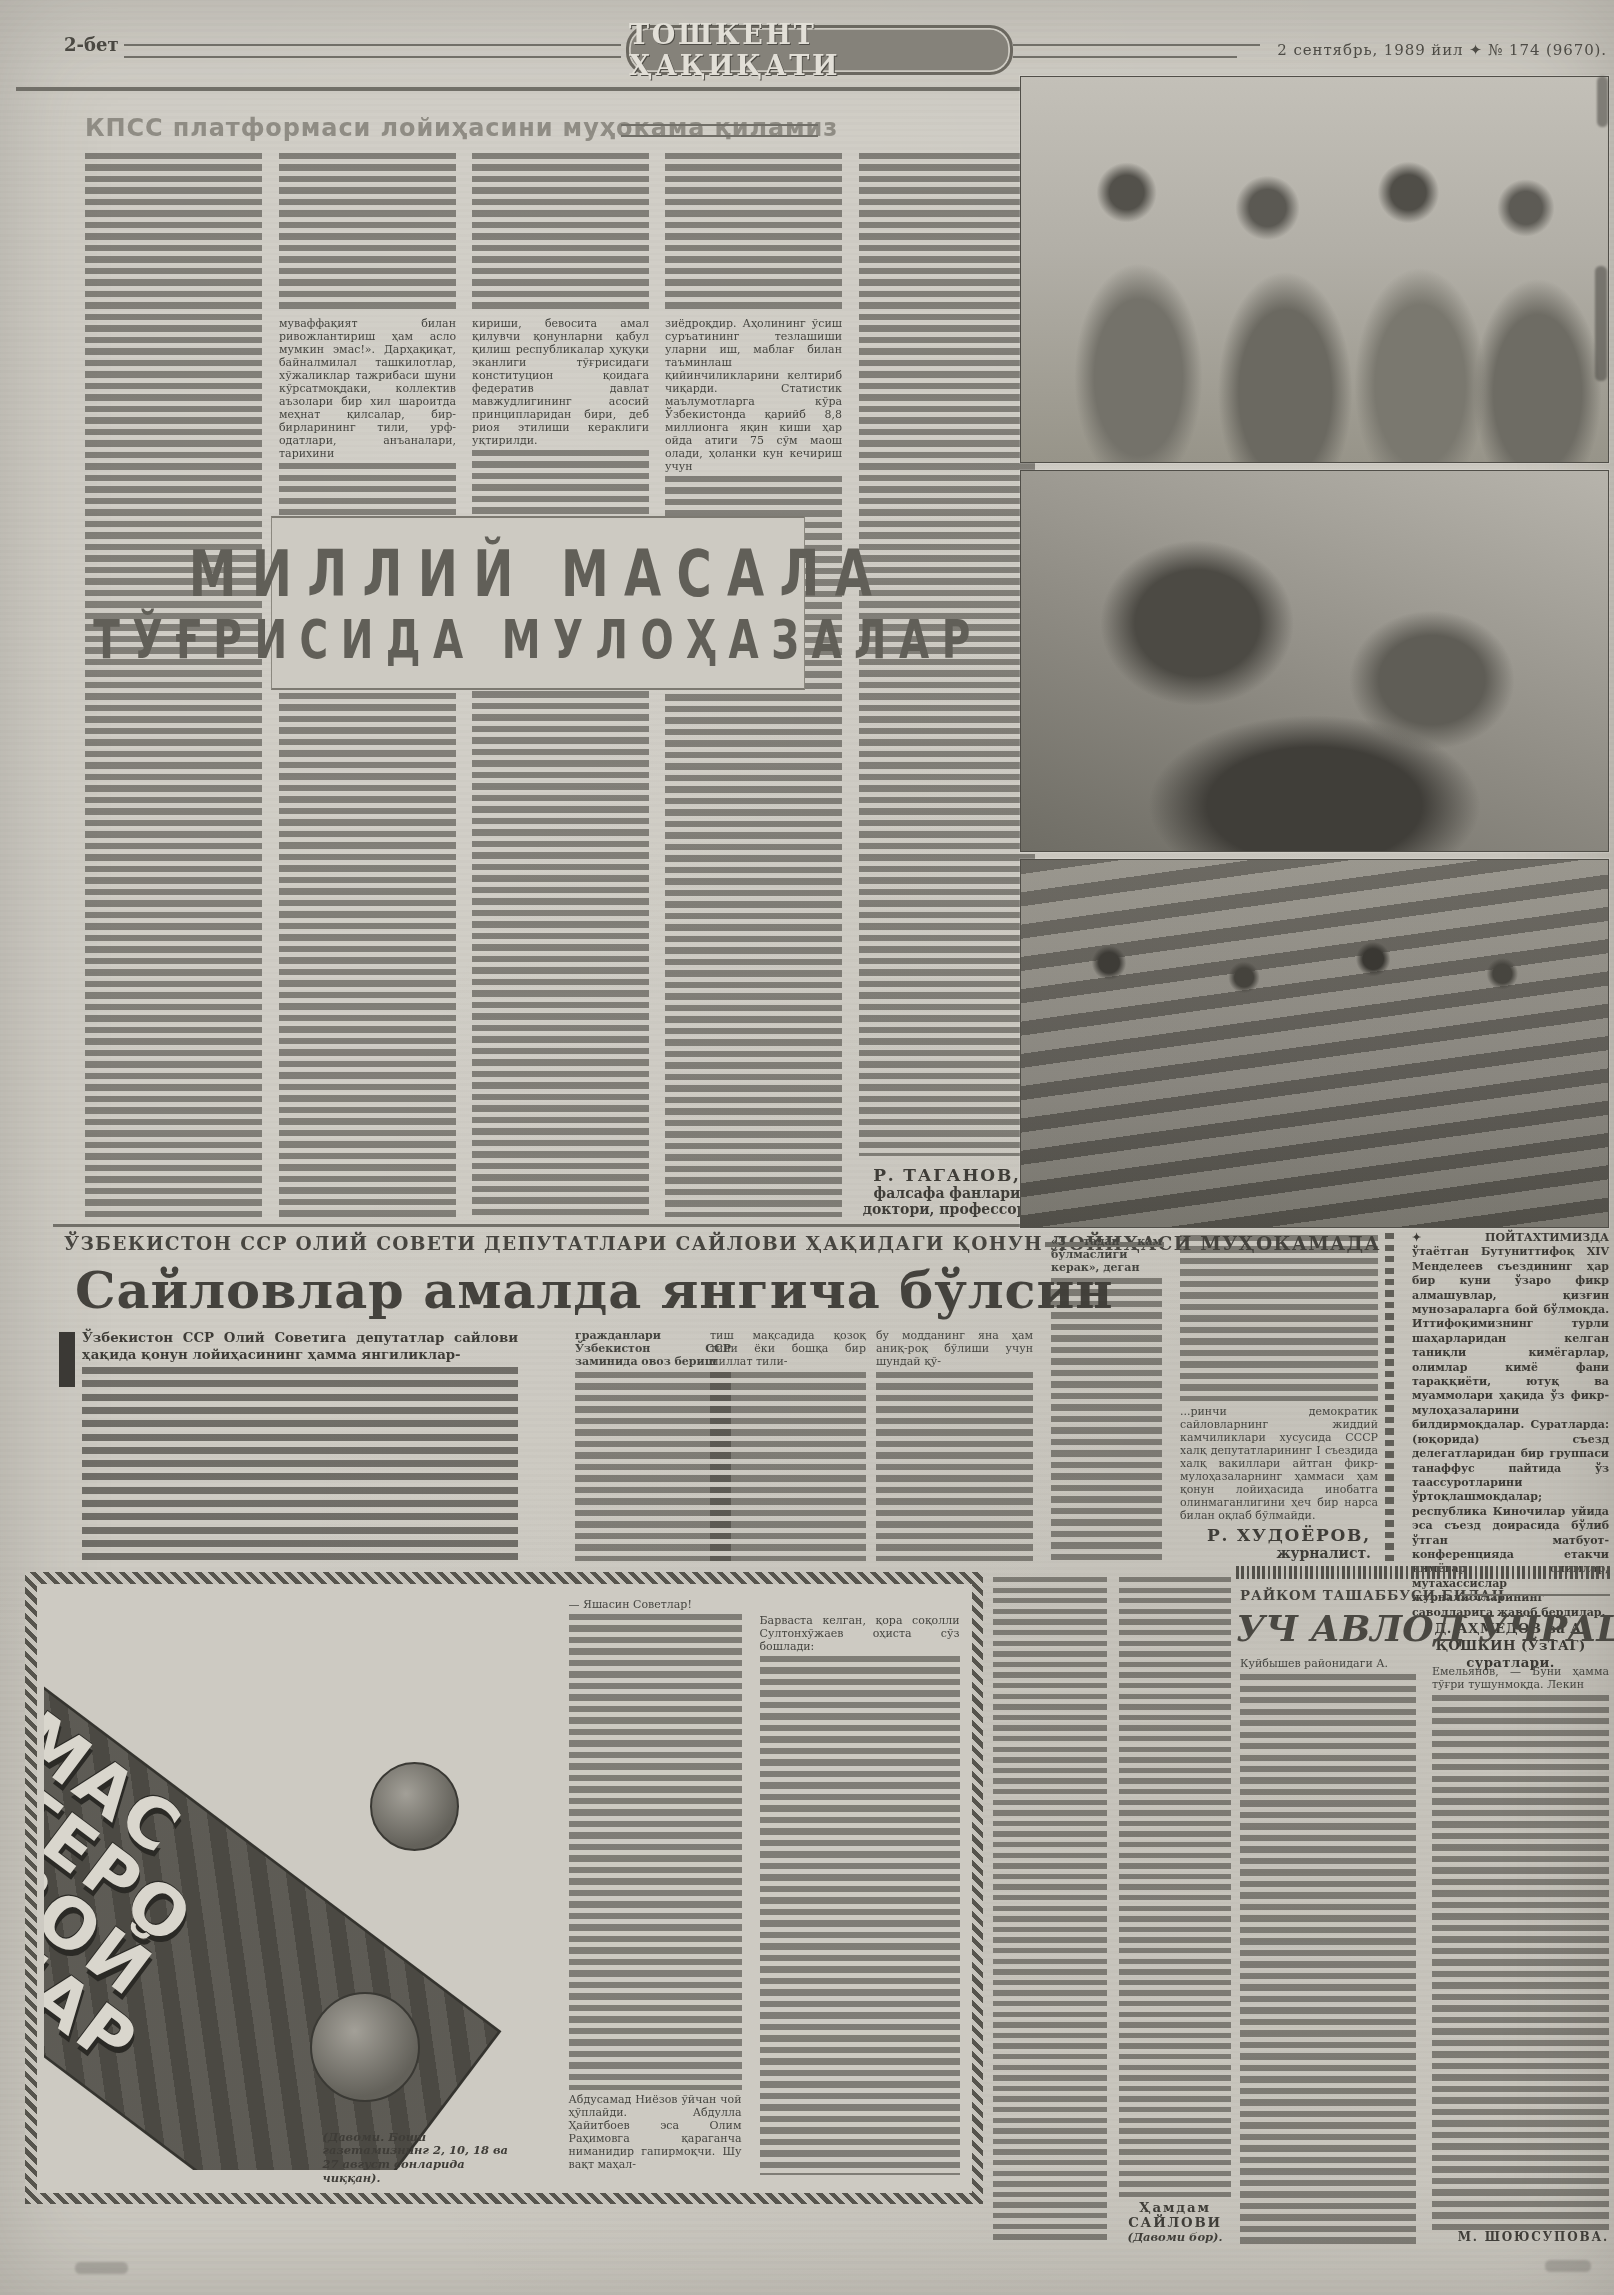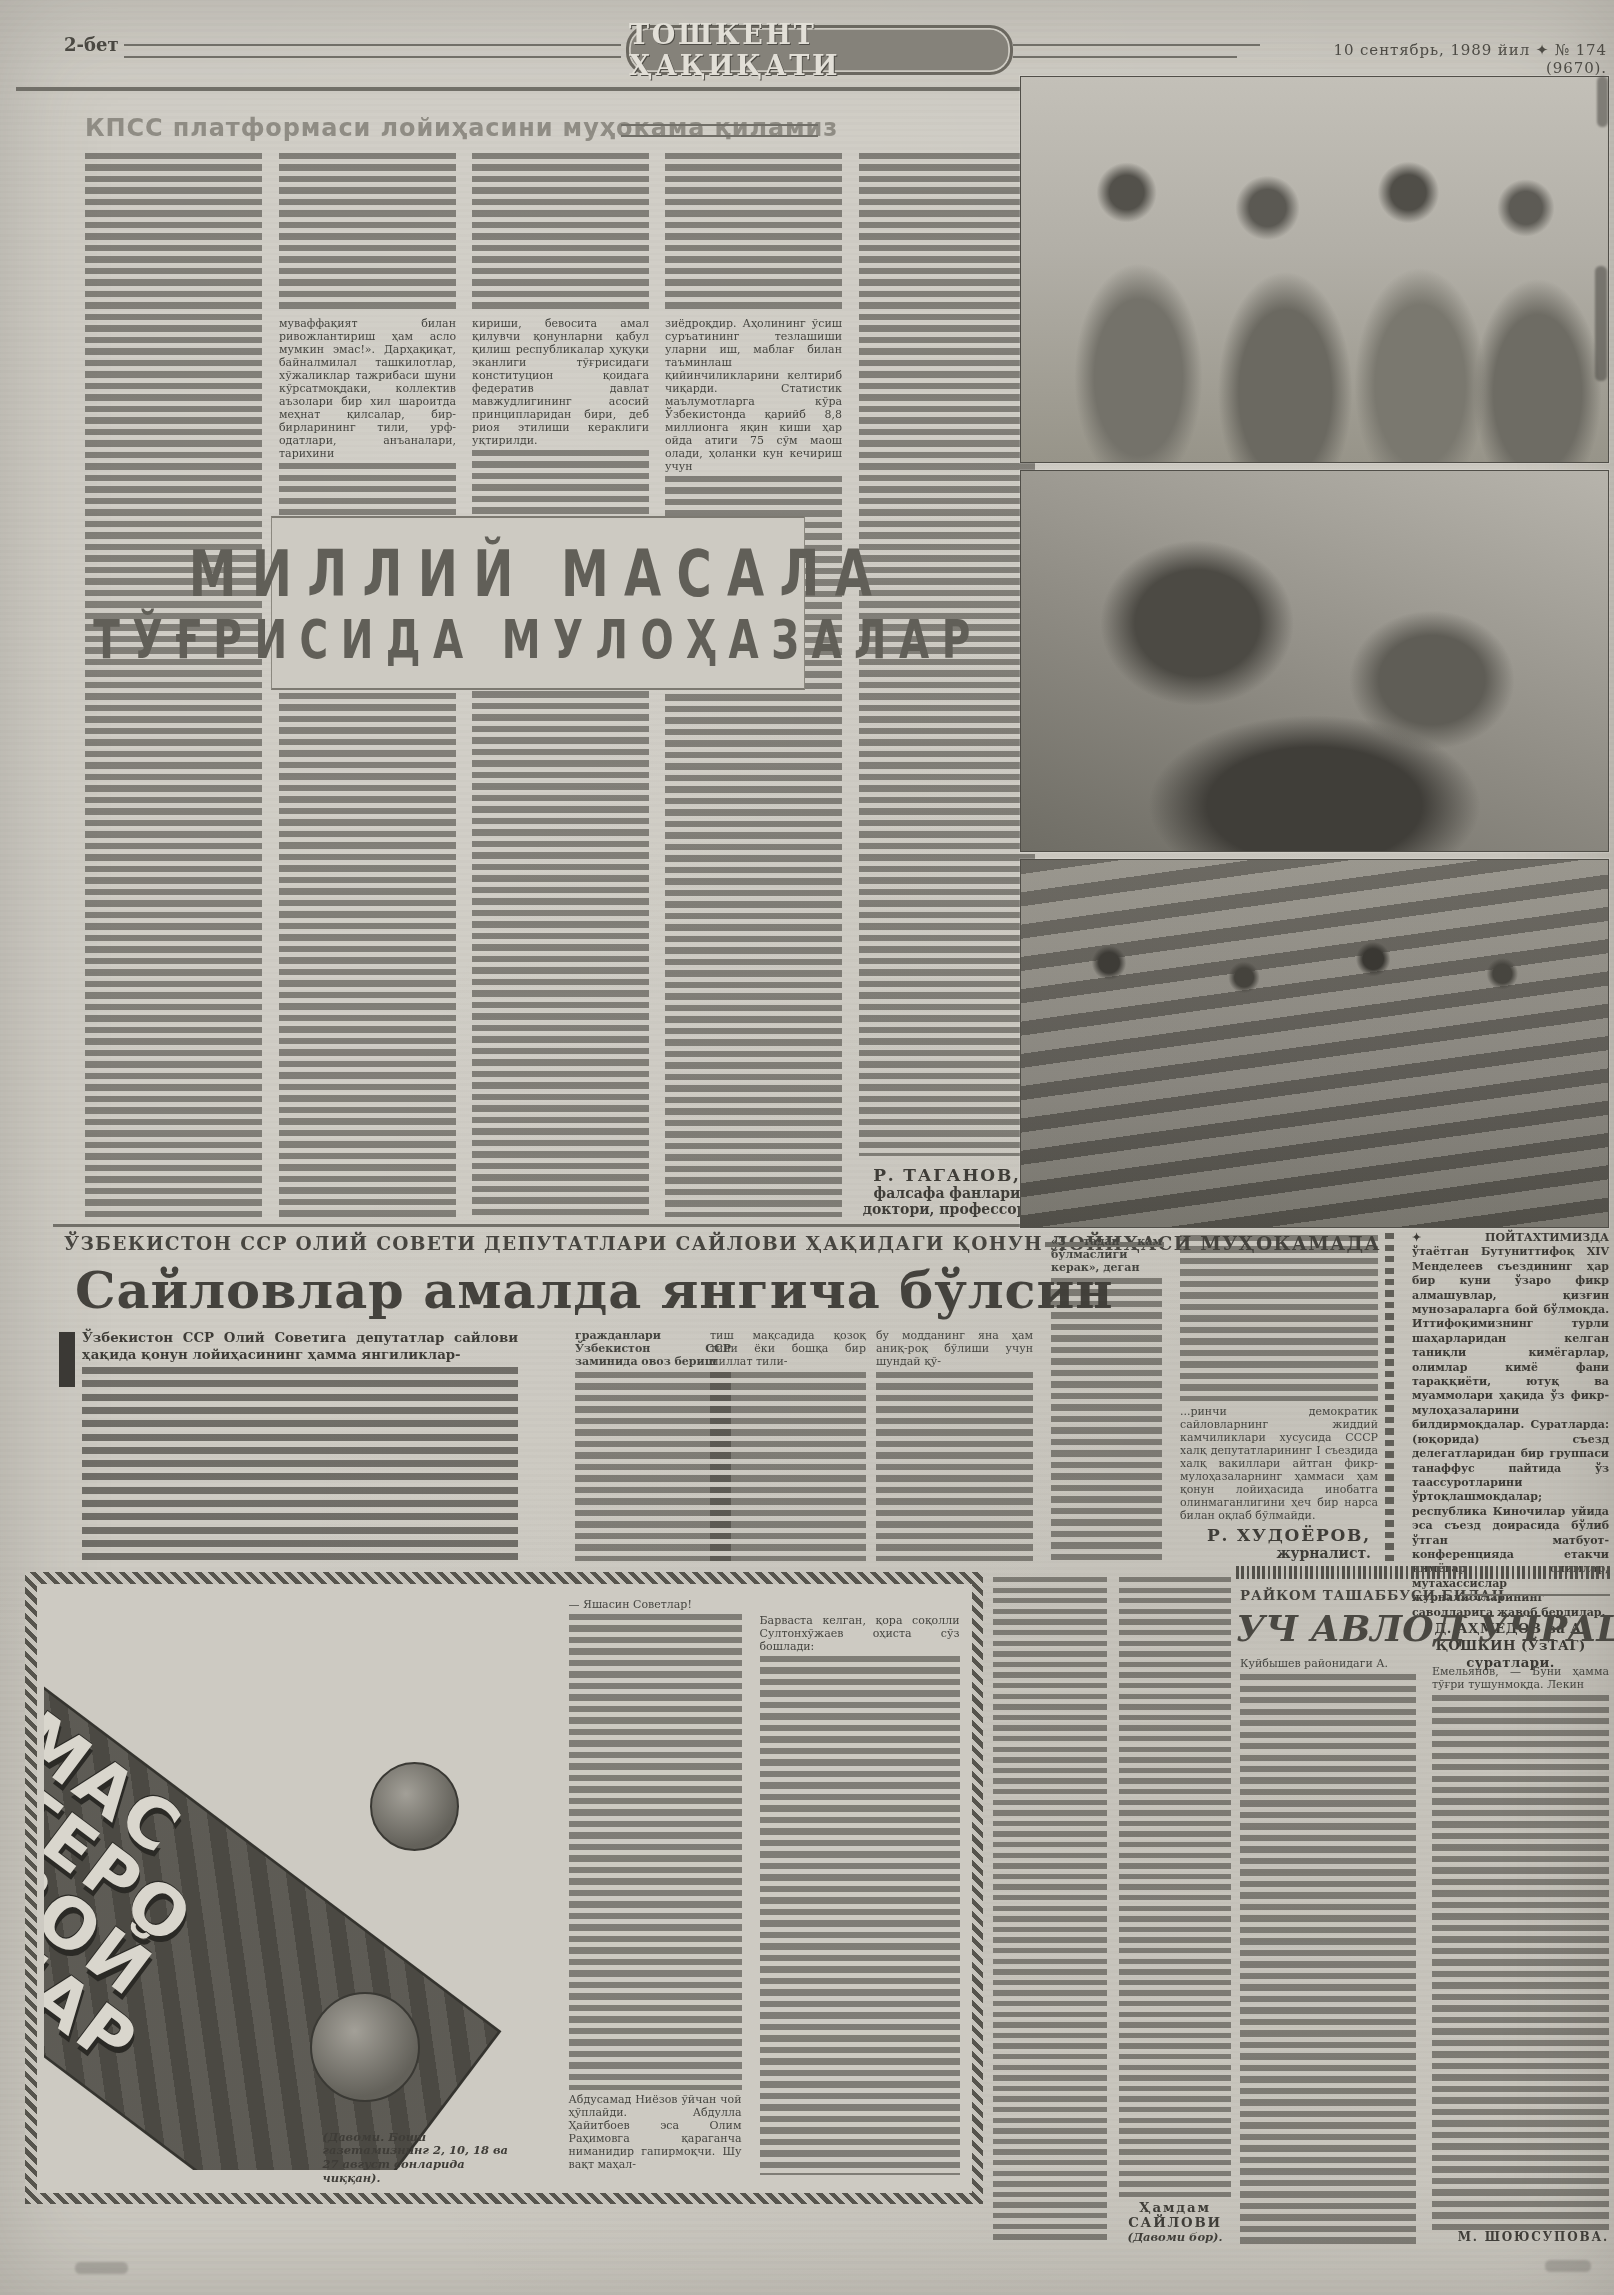--- a/index.html
+++ b/index.html
@@ -141,21 +141,21 @@
 <div id="page">
 
   <div class="abs pagelabel">2-бет</div>
   <div class="abs rule" style="left:124px;top:44px;width:497px;height:1.8px;"></div>
   <div class="abs rule" style="left:124px;top:56px;width:497px;height:1.8px;"></div>
   <div class="abs banner">
     <span>ТОШКЕНТ ҲАҚИҚАТИ</span>
   </div>
   <div class="abs rule" style="left:1013px;top:44px;width:247px;height:1.8px;"></div>
   <div class="abs rule" style="left:1013px;top:56px;width:224px;height:1.8px;"></div>
-  <div class="abs dateline">10 сентябрь, 1989 йил ✦ № 174 (9670).</div>
+  <div class="abs dateline">2 сентябрь, 1989 йил ✦ № 174 (9670).</div>
   <div class="abs rule" style="left:16px;top:87px;width:1582px;height:3.5px;"></div>
 
   <div class="abs kicker-top">КПСС платформаси лойиҳасини муҳокама қиламиз</div>
   <div class="abs rule" style="left:621px;top:124px;width:197px;height:1.8px;"></div>
   <div class="abs rule" style="left:621px;top:135px;width:197px;height:1.8px;"></div>
 
   <div class="col" style="left:85px;top:153px;width:177px;height:1064px;">
     <div class="gk fill"></div>
   </div>
   <div class="col" style="left:279px;top:153px;width:177px;height:1064px;">

